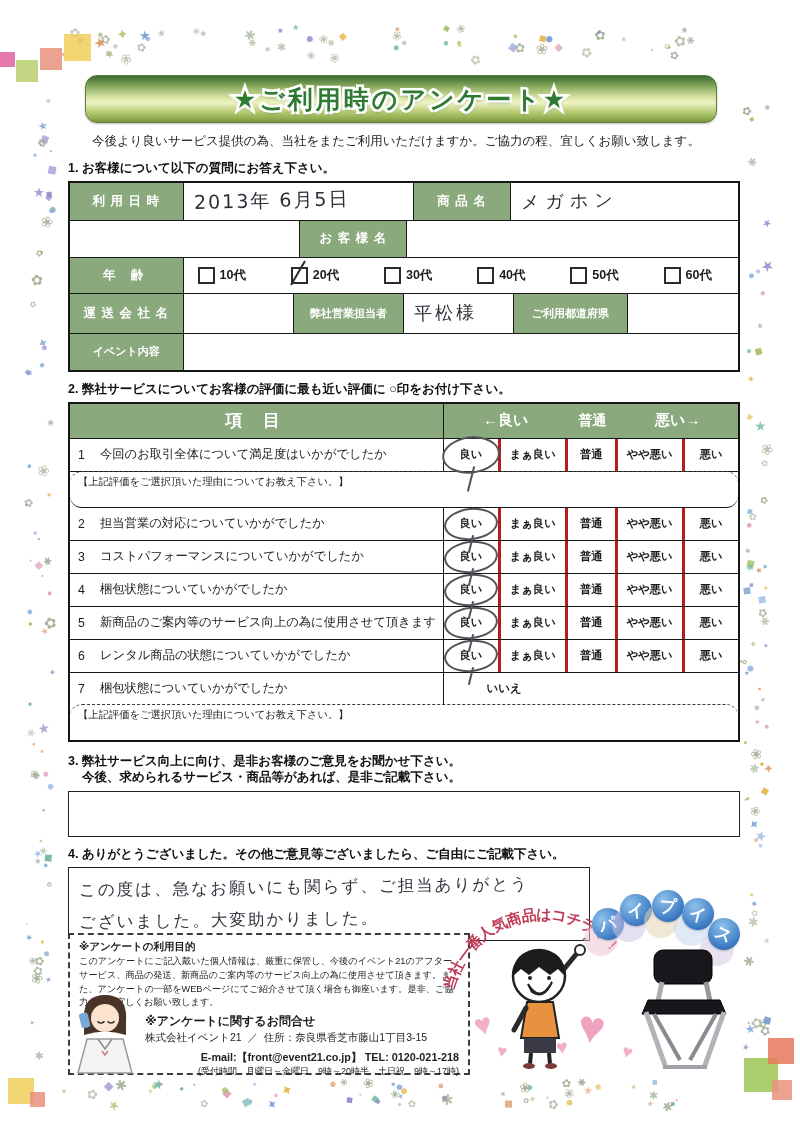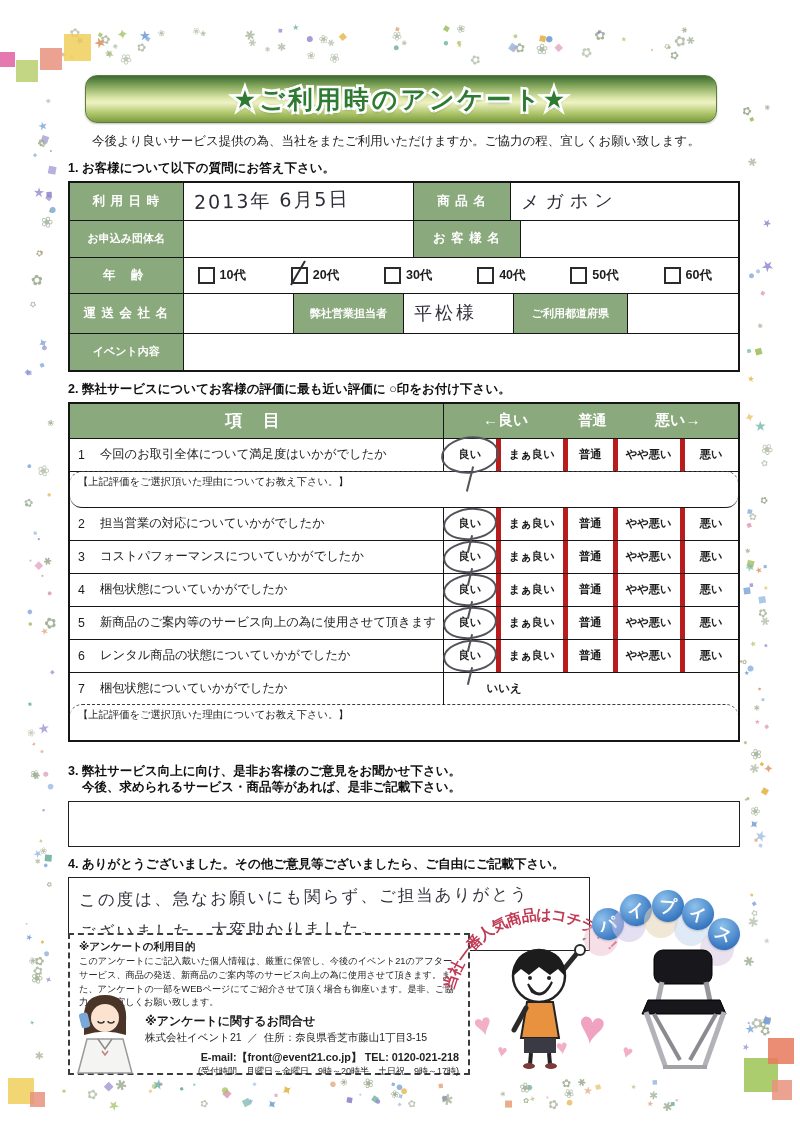--- a/index.html
+++ b/index.html
@@ -45,21 +45,21 @@
   
   .t2{margin-top:4px;border:2px solid #161616;overflow:visible;}
   .t2-head{display:flex;height:34px;background:#8aa97d;color:#fff;font-weight:bold;border-bottom:1.5px solid #161616;}
   .h-item{width:56%;display:flex;align-items:center;justify-content:center;font-size:17px;letter-spacing:8px;border-right:1.5px solid #161616;box-sizing:border-box;}
   .h-rates{width:44%;display:flex;align-items:center;font-size:15px;}
   .h-good{width:42%;text-align:center;}.h-norm{width:17%;text-align:center;font-size:14px;}.h-bad{width:41%;text-align:center;}
   .q-row{display:flex;height:32px;border-bottom:1px solid #161616;overflow:visible;}
   .q-row.nb{border-bottom:none;}
   .q-item{width:56%;display:flex;align-items:center;font-size:12.3px;border-right:1.5px solid #161616;box-sizing:border-box;padding-left:8px;}
   .q-num{width:22px;flex:none;}
-  .q-rate{position:relative;display:flex;align-items:center;justify-content:center;font-size:11.3px;font-weight:bold;border-right:5px solid #b91c1c;box-sizing:border-box;overflow:visible;}
+  .q-rate{position:relative;display:flex;align-items:center;justify-content:center;font-size:11.3px;font-weight:bold;border-right:3px solid #b91c1c;box-sizing:border-box;overflow:visible;}
   .q-rate:last-child,.q-noc{border-right:none;}
   .r0{width:8.5%;}.r1{width:10%;}.r2{width:7.5%;}.r3{width:10%;}.r4{width:8%;}
   .q-yes{position:relative;width:26%;display:flex;align-items:center;justify-content:center;font-size:11.5px;font-weight:bold;border-right:1px solid #161616;box-sizing:border-box;overflow:visible;}
   .q-noc{width:18%;display:flex;align-items:center;justify-content:center;font-size:11.5px;font-weight:bold;}
   .reason-row{border-top:1.5px dashed #3a3a3a;margin-top:-1px;padding:3px 8px 0 8px;font-size:10.3px;color:#222;border-bottom:1px solid #161616;border-radius:12px;}
   .reason-row.h40{height:37px;box-sizing:border-box;}
   .reason-row.last{border-bottom:none;height:36px;box-sizing:border-box;}
   .circ{position:absolute;border:2px solid #53535c;border-radius:50%;pointer-events:none;z-index:5;}
   .good-circ{left:50%;top:50%;width:50px;height:28px;transform:translate(-50%,-50%) rotate(-6deg);}
   .good-circ.big{width:54px;height:33px;}
@@ -391,21 +391,20 @@
         <div class="t1c gl" style="width:17%">利 用 日 時</div>
         <div class="t1c wcell" style="width:34.5%">
             <span class="hw hw-date">2013年 6月5日</span>
           </div>
         <div class="t1c gl" style="width:14.5%">商 品 名</div>
         <div class="t1c wcell" style="width:34%">
             <span class="hw hw-prod">メガホン</span>
           </div>
       </div>
       <div class="t1-row rB">
-        <div class="t1c gl sm" style="width:17%">お申込み団体名</div>
         <div class="t1c wcell" style="width:34.5%"></div>
         <div class="t1c gl" style="width:16%">お 客 様 名</div>
         <div class="t1c wcell" style="width:32.5%"></div>
       </div>
       <div class="t1-row rC">
         <div class="t1c gl" style="width:17%;letter-spacing:6px">年 齢</div>
         <div class="t1c" style="width:83%;padding:0">
             <div class="age-wrap" id="age-opts">
               <span class="age-item">
                 <span class="cb"></span>
@@ -609,21 +608,21 @@
           <span class="q-num">7</span>
           <span>梱包状態についていかがでしたか</span>
         </div>
         <div class="q-noc">
             <span>いいえ</span>
           </div>
       </div>
       <div class="reason-row last"><span>【上記評価をご選択頂いた理由についてお教え下さい。】</span></div>
     </div>
 
-    <div class="sec-h" style="margin-top:21px">
+    <div class="sec-h" style="margin-top:11px">
       <div>3. 弊社サービス向上に向け、是非お客様のご意見をお聞かせ下さい。</div>
       <div class="s3h2">今後、求められるサービス・商品等があれば、是非ご記載下さい。</div>
     </div>
     <div class="box3"></div>
 
     <div class="sec-h">4. ありがとうございました。その他ご意見等ございましたら、ご自由にご記載下さい。</div>
     <div class="box4">
       <div class="hand">この度は、急なお願いにも関らず、ご担当ありがとう</div>
       <div class="hand">ございました。大変助かりました。</div>
     </div>

